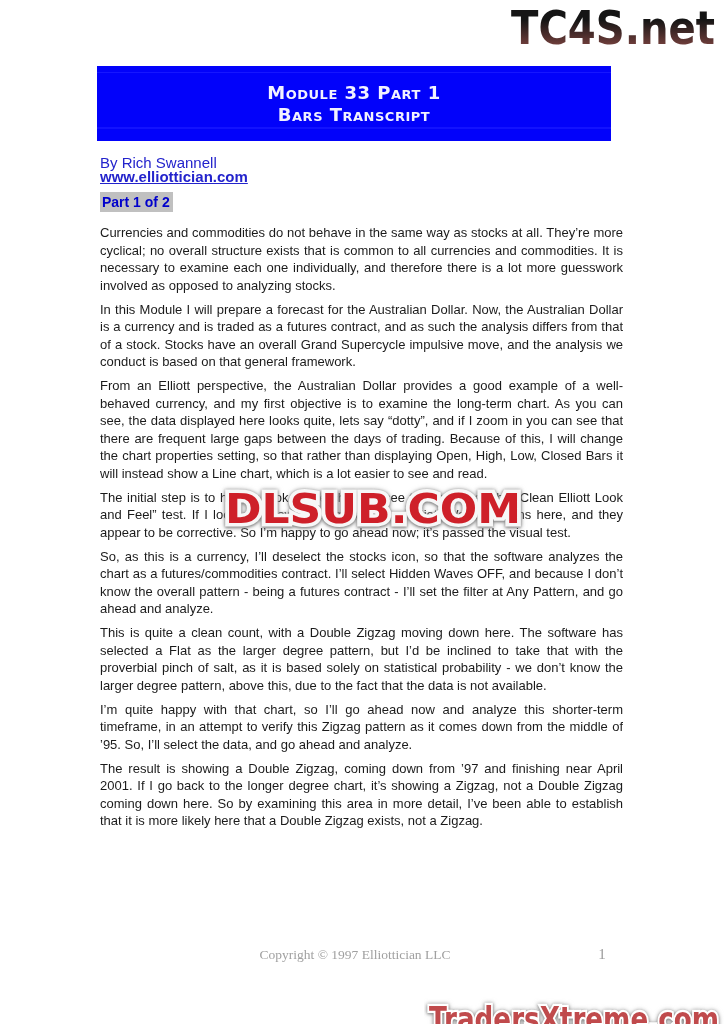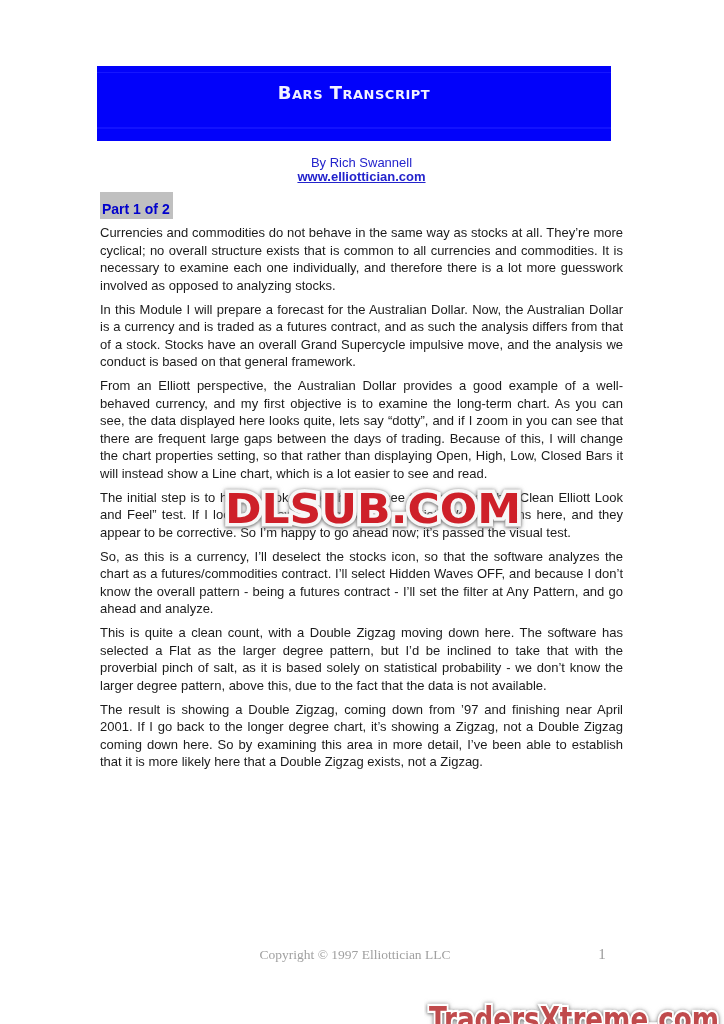--- a/index.html
+++ b/index.html
@@ -37,42 +37,41 @@
     font-size: 18px;
     line-height: 22px;
     letter-spacing: 0.5px;
     color: #f2f2ff;
   }
 
   
   .byline {
     position: absolute;
     left: 100px; top: 156px; width: 523px;
-    text-align: center;
-    font-size: 13px;
+    font-size: 15px;
     line-height: 14px;
     color: #2323cc;
   }
   .byline a {
     color: #2323cc;
     font-weight: bold;
     text-decoration: underline;
     cursor: pointer;
   }
 
   
   .part-label {
     position: absolute;
     left: 100px; top: 192px;
     background: #c0c0c0;
     color: #0000cc;
     font-weight: bold;
     font-size: 14px;
     line-height: 18px;
-    padding: 8px 3px 1px 2px;
+    padding: 1px 3px 1px 2px;
   }
 
   
   .content {
     position: absolute;
     left: 100px; top: 224px;
     width: 523px; height: 722px;
     overflow: hidden;
   }
   .content p {
@@ -113,39 +112,52 @@
   
   .tx-logo { position: absolute; left: 424px; top: 997px; width: 300px; height: 46px; }
 
   svg text { font-family: "DejaVu Sans", sans-serif; font-weight: bold; }
 </style>
 </head>
 <body>
 
 <div class="page">
 
+  <div class="tc4s-logo">
+    <svg width="222" height="54" viewBox="0 0 222 54">
+      <defs>
+        <linearGradient id="tcgrad" x1="0" y1="0" x2="0" y2="1">
+          <stop offset="0.35" stop-color="#151515"></stop>
+          <stop offset="0.95" stop-color="#8a4a46"></stop>
+        </linearGradient>
+      </defs>
+      <text x="111" y="44" text-anchor="middle" font-size="46" textLength="204" lengthAdjust="spacingAndGlyphs" fill="url(#tcgrad)" style="filter: blur(0.3px);">TC4S.net</text>
+    </svg>
+  </div>
 
   <div class="banner">
+    <div class="banner-line">Module 33 Part 1</div>
     <div class="banner-line">Bars Transcript</div>
   </div>
 
   <div class="byline">
     <div>By Rich Swannell</div>
     <div><a>www.elliottician.com</a></div>
   </div>
 
   <div class="part-label">Part 1 of 2</div>
 
   <div class="content">
       <p>Currencies and commodities do not behave in the same way as stocks at all.  They’re more cyclical; no overall structure exists that is common to all currencies and commodities.  It is necessary to examine each one individually, and therefore there is a lot more guesswork involved as opposed to analyzing stocks.</p>
       <p>In this Module I will prepare a forecast for the Australian Dollar.  Now, the Australian Dollar is a currency and is traded as a futures contract, and as such the analysis differs from that of a stock.  Stocks have an overall Grand Supercycle impulsive move, and the analysis we conduct is based on that general framework.</p>
       <p>From an Elliott perspective, the Australian Dollar provides a good example of a well-behaved currency, and my first objective is to examine the long-term chart.  As you can see, the data displayed here looks quite, lets say “dotty”, and if I zoom in you can see that there are frequent large gaps between the days of trading.  Because of this, I will change the chart properties setting, so that rather than displaying Open, High, Low, Closed Bars it will instead show a Line chart, which is a lot easier to see and read.</p>
       <p>The initial step is to have a look at the chart, to see that it passes the “Clean Elliott Look and Feel” test.  If I look at it now I see quite strong Elliott Wave patterns here, and they appear to be corrective.  So I’m happy to go ahead now; it’s passed the visual test.</p>
       <p>So, as this is a currency, I’ll deselect the stocks icon, so that the software analyzes the chart as a futures/commodities contract.  I’ll select Hidden Waves OFF, and because I don’t know the overall pattern - being a futures contract - I’ll set the filter at Any Pattern, and go ahead and analyze.</p>
       <p>This is quite a clean count, with a Double Zigzag moving down here.  The software has selected a Flat as the larger degree pattern, but I’d be inclined to take that with the proverbial pinch of salt, as it is based solely on statistical probability - we don’t know the larger degree pattern, above this, due to the fact that the data is not available.</p>
+      <p>I’m quite happy with that chart, so I’ll go ahead now and analyze this shorter-term timeframe, in an attempt to verify this Zigzag pattern as it comes down from the middle of ’95.  So, I’ll select the data, and go ahead and analyze.</p>
       <p>The result is showing a Double Zigzag, coming down from ’97 and finishing near April 2001.  If I go back to the longer degree chart, it’s showing a Zigzag, not a Double Zigzag coming down here.  So by examining this area in more detail, I’ve been able to establish that it is more likely here that a Double Zigzag exists, not a Zigzag.</p>
     </div>
 
   <div class="watermark">
     <svg width="312" height="52" viewBox="0 0 312 52">
       <text x="156" y="40" text-anchor="middle" font-size="40" textLength="296" lengthAdjust="spacingAndGlyphs" fill="#ce2029" stroke="#f7f7f7" stroke-width="7" style="paint-order: stroke; filter: drop-shadow(0 1px 1.5px rgba(110,110,110,0.85)) drop-shadow(0 0 2px rgba(150,150,150,0.7));">DLSUB.COM</text>
     </svg>
   </div>
 
   <div class="footer-copy">Copyright © 1997 Elliottician LLC</div>

